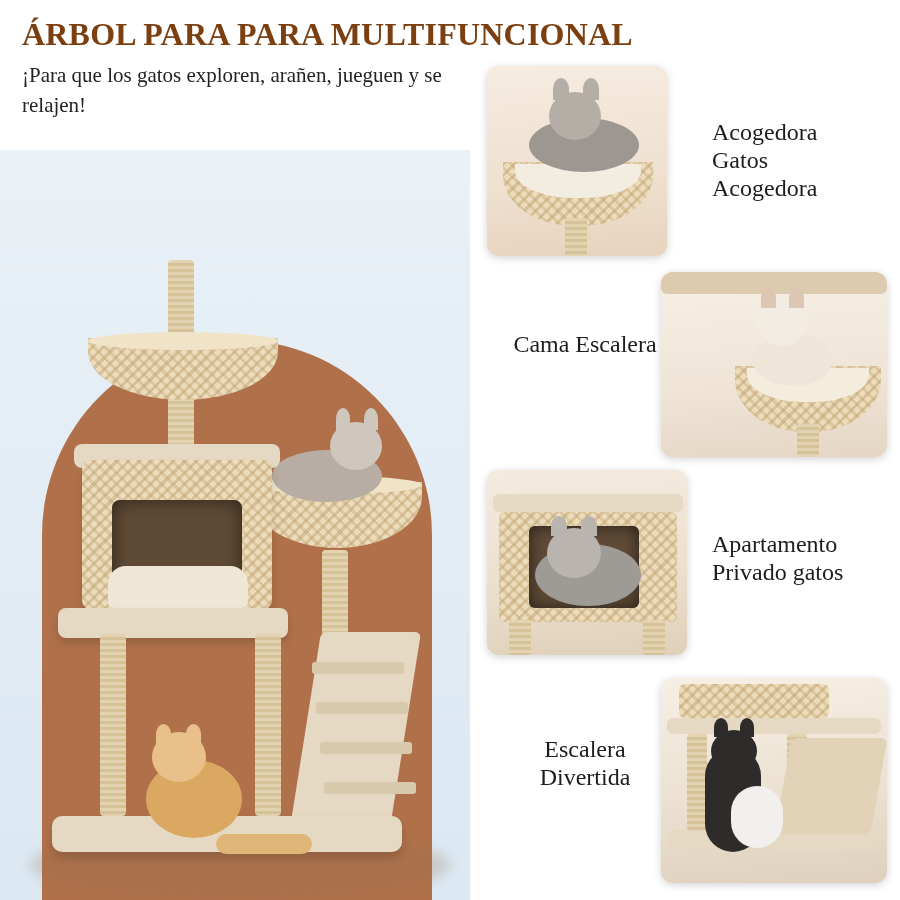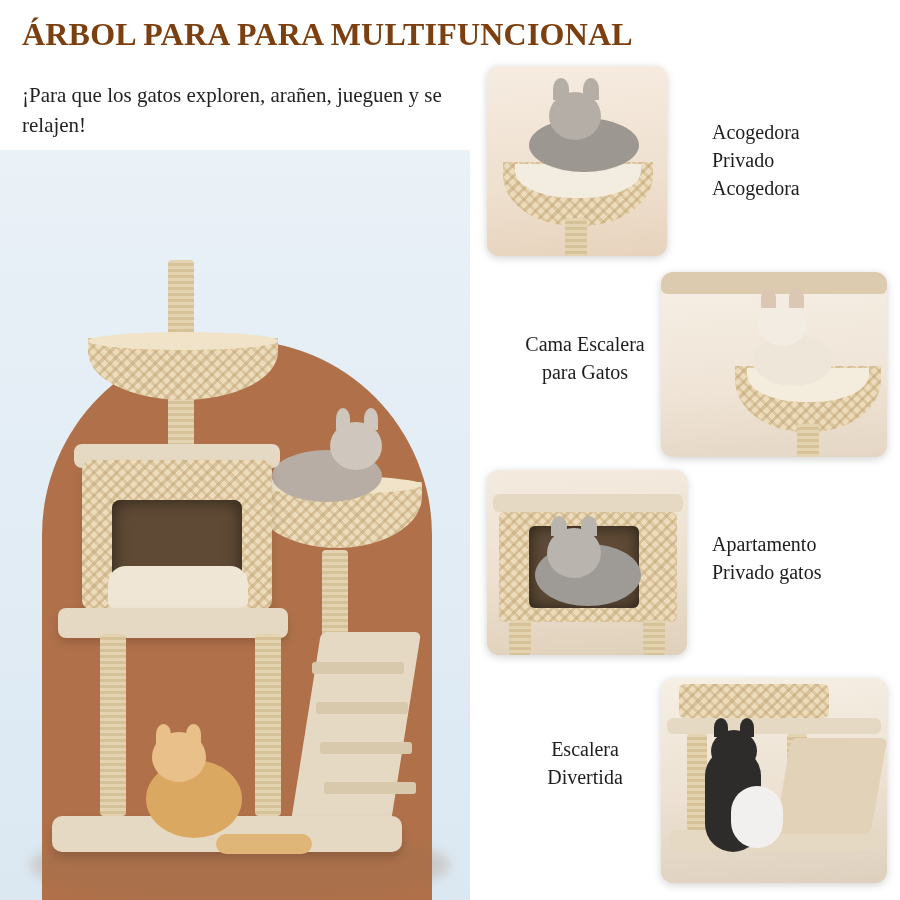--- a/index.html
+++ b/index.html
@@ -30,21 +30,21 @@
     font-family: "Liberation Serif", serif;
     font-weight: bold;
     font-size: 32px;
     letter-spacing: 0.2px;
     color: #7c3f10;
     white-space: nowrap;
   }
   .subheadline {
     position: absolute;
     left: 22px;
-    top: 80px;
+    top: 60px;
     width: 420px;
     font-family: "Liberation Serif", serif;
     font-size: 21px;
     line-height: 30px;
     color: #232323;
   }
 
   
   .hero {
     position: absolute;
@@ -185,21 +185,21 @@
   
   .panel {
     position: absolute;
     border-radius: 12px;
     overflow: hidden;
     box-shadow: 0 2px 8px rgba(0,0,0,0.18);
   }
   .panel-caption {
     position: absolute;
     font-family: "Liberation Serif", serif;
-    font-size: 20px;
+    font-size: 24px;
     line-height: 28px;
     color: #1d1d1d;
   }
 
   
   #panel1 { left: 487px; top: 66px;  width: 180px; height: 190px; background: linear-gradient(160deg,#f3e5d7,#e7d6c4); }
   #cap1   { left: 712px; top: 118px; width: 175px; text-align: left; }
   
   #panel2 { left: 661px; top: 272px; width: 226px; height: 185px; background: linear-gradient(160deg,#f4ece2,#e8ded0); }
   #cap2   { left: 495px; top: 330px; width: 180px; text-align: center; }
@@ -275,38 +275,37 @@
     <div class="p-basket weave" style="left:16px; top:96px; width:150px; height:64px;"></div>
     <div class="p-basket" style="left:28px; top:98px; width:126px; height:34px; background:#f3ece0; border-radius:0 0 46% 46%/0 0 80% 80%;"></div>
     <div class="p-post sisal" style="left:78px; top:152px; width:22px; height:40px;"></div>
     <div class="p-cat" style="left:42px; top:52px; width:110px; height:54px; background:#9d9791;"></div>
     <div class="p-cat" style="left:62px; top:26px; width:52px; height:48px; background:#b5aea6;"></div>
     <div class="p-cat" style="left:66px; top:12px; width:16px; height:22px; background:#b5aea6; border-radius:50% 50% 0 0;"></div>
     <div class="p-cat" style="left:96px; top:12px; width:16px; height:22px; background:#b5aea6; border-radius:50% 50% 0 0;"></div>
   </div>
   <div class="panel-caption" id="cap1">
     <div>Acogedora</div>
-    <div>Privado</div>
+    <div>Gatos</div>
     <div>Acogedora</div>
   </div>
 
   <div class="panel" id="panel2">
     <div class="p-wall" style="background:linear-gradient(175deg,#f7f0e6 0%,#efe4d6 60%,#e5d6c4 100%);"></div>
     <div class="p-board" style="left:0px; top:0px; width:226px; height:22px; background:#dccbae;"></div>
     <div class="p-basket weave" style="left:74px; top:94px; width:146px; height:66px;"></div>
     <div class="p-basket" style="left:86px; top:96px; width:122px; height:34px; background:#f4ecdd; border-radius:0 0 46% 46%/0 0 80% 80%;"></div>
     <div class="p-post sisal" style="left:136px; top:152px; width:22px; height:33px;"></div>
     <div class="p-cat" style="left:92px; top:62px; width:80px; height:52px; background:#efe6da;"></div>
     <div class="p-cat" style="left:96px; top:28px; width:50px; height:46px; background:#f3ece2;"></div>
     <div class="p-cat" style="left:100px; top:16px; width:15px; height:20px; background:#dcc6b4; border-radius:50% 50% 0 0;"></div>
     <div class="p-cat" style="left:128px; top:16px; width:15px; height:20px; background:#dcc6b4; border-radius:50% 50% 0 0;"></div>
   </div>
   <div class="panel-caption" id="cap2">
     <div>Cama Escalera</div>
-    <div>para Gatos</div>
   </div>
 
   <div class="panel" id="panel3">
     <div class="p-wall" style="background:linear-gradient(175deg,#f4ebdf 0%,#ece0cf 55%,#e0d0ba 100%);"></div>
     <div class="p-board" style="left:6px; top:24px; width:190px; height:18px;"></div>
     <div class="weave" style="position:absolute; left:12px; top:42px; width:178px; height:110px; border-radius:6px;"></div>
     <div style="position:absolute; left:42px; top:56px; width:110px; height:82px; background:#5e4a36; border-radius:6px; box-shadow: inset 0 0 16px rgba(0,0,0,0.6);"></div>
     <div class="p-post sisal" style="left:22px; top:150px; width:22px; height:35px;"></div>
     <div class="p-post sisal" style="left:156px; top:150px; width:22px; height:35px;"></div>
     <div class="p-cat" style="left:48px; top:74px; width:106px; height:62px; background:#9e9a95;"></div>

